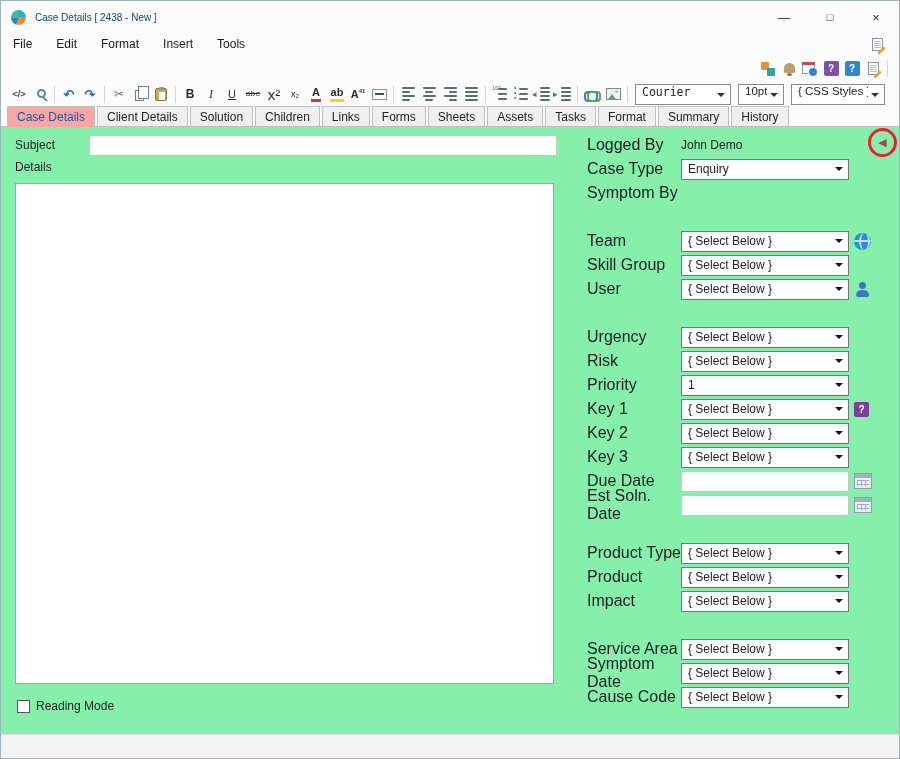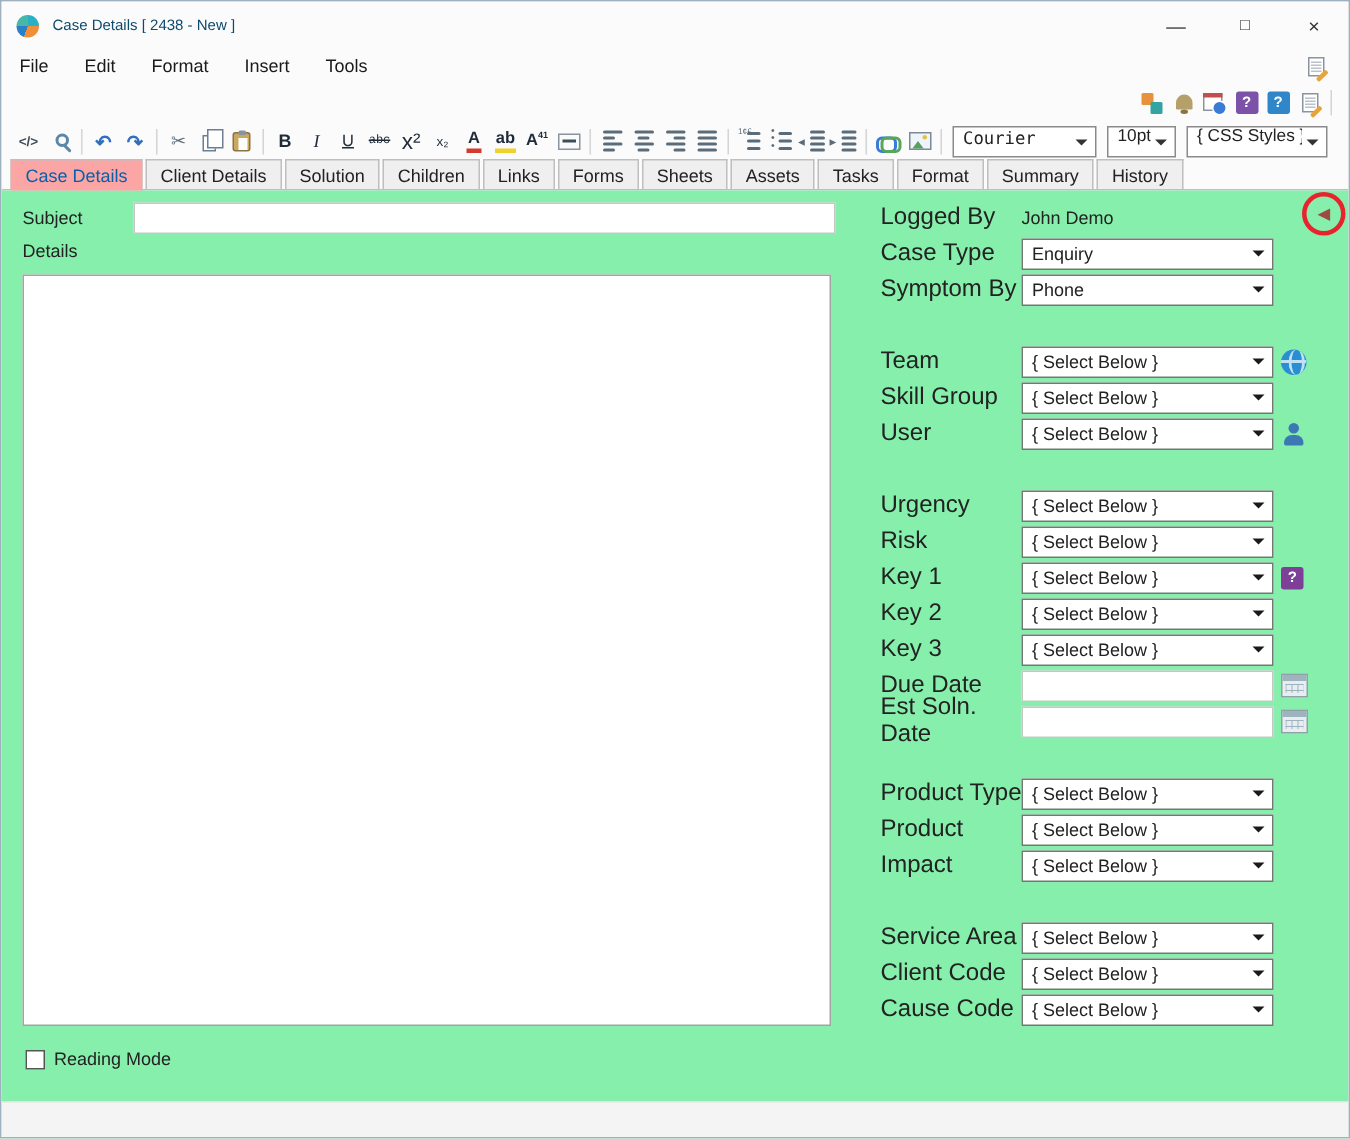--- a/index.html
+++ b/index.html
@@ -357,26 +357,20 @@
             <label class="flabel">Case Type</label>
             <div class="wsel">
               <span class="wsel-val">Enquiry</span>
               <span class="wsel-arrow">
                 <span class="tri"></span>
               </span>
             </div>
           </div>
           <div class="frow">
             <label class="flabel">Symptom By</label>
-            <div class="wsel">
-              <span class="wsel-val">Phone</span>
-              <span class="wsel-arrow">
-                <span class="tri"></span>
-              </span>
-            </div>
           </div>
         </div>
         <div class="fgroup">
           <div class="frow">
             <label class="flabel">Team</label>
             <div class="wsel">
               <span class="wsel-val">{ Select Below }</span>
               <span class="wsel-arrow">
                 <span class="tri"></span>
               </span>
@@ -410,20 +404,29 @@
               <span class="wsel-val">{ Select Below }</span>
               <span class="wsel-arrow">
                 <span class="tri"></span>
               </span>
             </div>
           </div>
           <div class="frow">
             <label class="flabel">Risk</label>
             <div class="wsel">
               <span class="wsel-val">{ Select Below }</span>
+              <span class="wsel-arrow">
+                <span class="tri"></span>
+              </span>
+            </div>
+          </div>
+          <div class="frow">
+            <label class="flabel">Priority</label>
+            <div class="wsel">
+              <span class="wsel-val">1</span>
               <span class="wsel-arrow">
                 <span class="tri"></span>
               </span>
             </div>
           </div>
           <div class="frow">
             <label class="flabel">Key 1</label>
             <div class="wsel">
               <span class="wsel-val">{ Select Below }</span>
               <span class="wsel-arrow">
@@ -494,21 +497,21 @@
           <div class="frow">
             <label class="flabel">Service Area</label>
             <div class="wsel">
               <span class="wsel-val">{ Select Below }</span>
               <span class="wsel-arrow">
                 <span class="tri"></span>
               </span>
             </div>
           </div>
           <div class="frow">
-            <label class="flabel">Client Code</label>
+            <label class="flabel">Symptom Date</label>
             <div class="wsel">
               <span class="wsel-val">{ Select Below }</span>
               <span class="wsel-arrow">
                 <span class="tri"></span>
               </span>
             </div>
           </div>
           <div class="frow">
             <label class="flabel">Cause Code</label>
             <div class="wsel">

